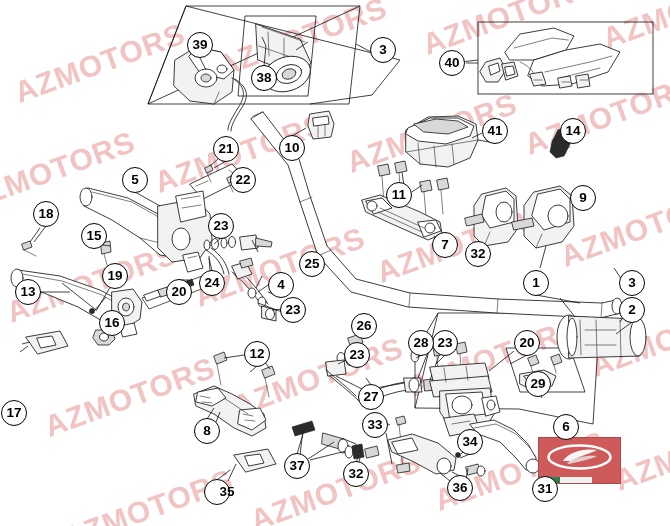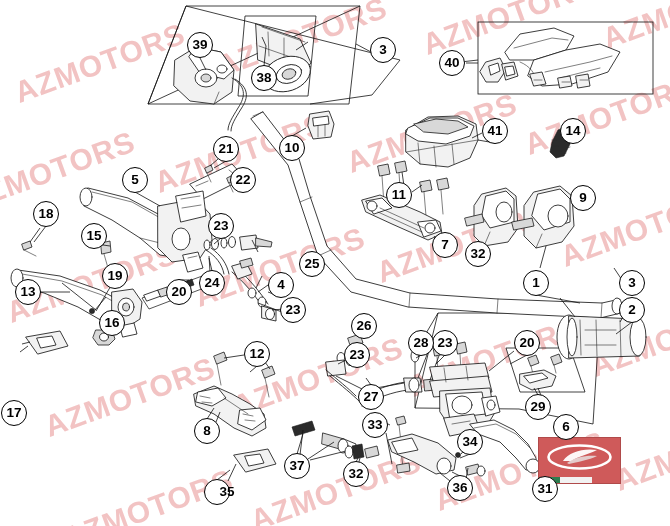--- a/index.html
+++ b/index.html
@@ -563,21 +563,21 @@
     <div class="callout" style="left: 243px; top: 180px;">22</div>
     <div class="callout" style="left: 221px; top: 226px;">23</div>
     <div class="callout" style="left: 293px; top: 310px;">23</div>
     <div class="callout" style="left: 357px; top: 355px;">23</div>
     <div class="callout" style="left: 445px; top: 343px;">23</div>
     <div class="callout" style="left: 212px; top: 283px;">24</div>
     <div class="callout" style="left: 262px; top: 264px; margin-left: 37px;">25</div>
     <div class="callout" style="left: 364px; top: 326px;">26</div>
     <div class="callout" style="left: 371px; top: 397px;">27</div>
     <div class="callout" style="left: 421px; top: 343px;">28</div>
-    <div class="callout" style="left: 538px; top: 407px; text-align: center;">29</div>
+    <div class="callout" style="left: 538px; top: 384px; text-align: center;">29</div>
     <div class="callout" style="left: 527px; top: 343px;">20</div>
     <div class="callout" style="left: 545px; top: 489px;">31</div>
     <div class="callout" style="left: 356px; top: 474px;">32</div>
     <div class="callout" style="left: 375px; top: 425px;">33</div>
     <div class="callout" style="left: 470px; top: 442px;">34</div>
     <div class="callout" style="left: 217px; top: 492px; padding-left: 20px;">35</div>
     <div class="callout" style="left: 460px; top: 488px;">36</div>
     <div class="callout" style="left: 297px; top: 466px;">37</div>
     <div class="callout" style="left: 264px; top: 78px;">38</div>
     <div class="callout" style="left: 200px; top: 45px;">39</div>

